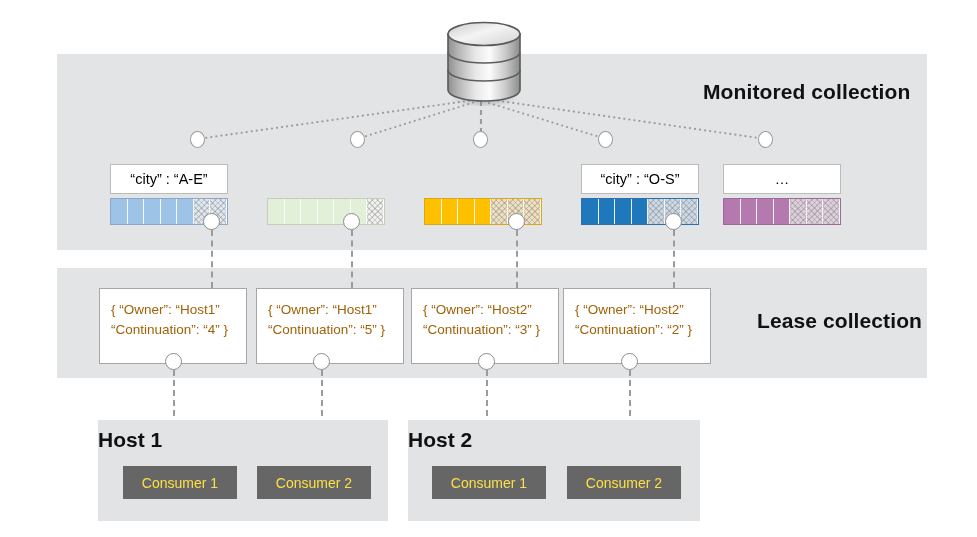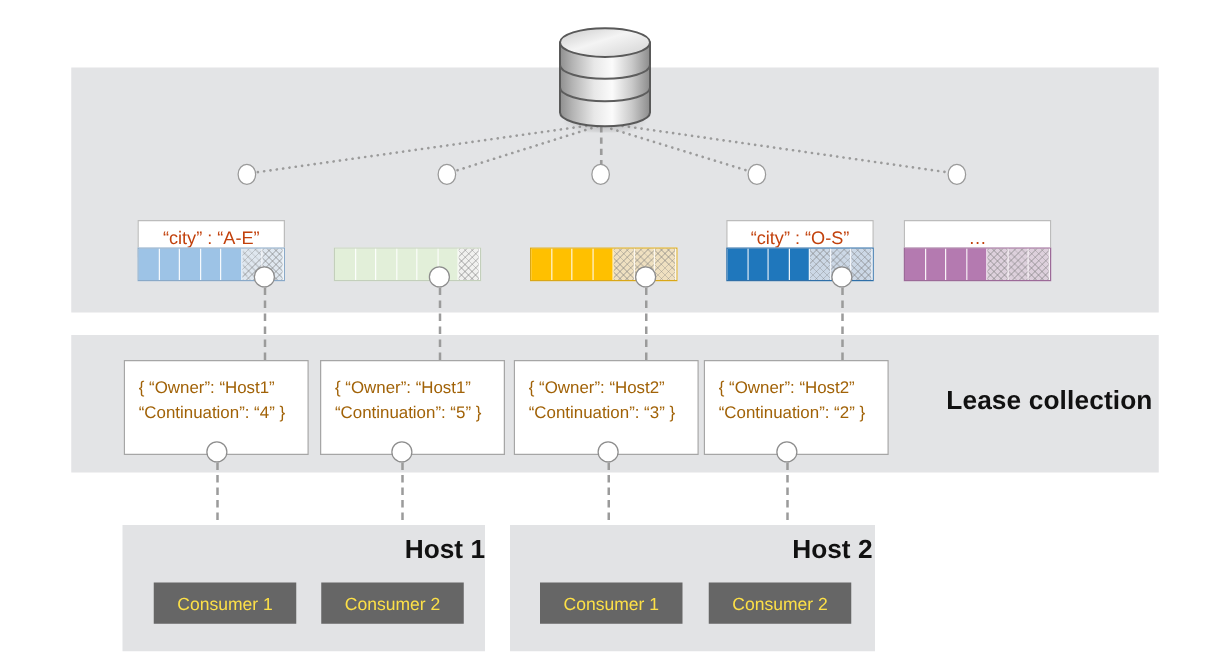--- a/index.html
+++ b/index.html
@@ -37,24 +37,24 @@
     position:absolute;width:15px;height:17px;border-radius:50%;
     background:#ffffff;border:1.6px solid #9a9a9a;box-sizing:border-box;
   }
   .knob-sm{
     position:absolute;width:17px;height:17px;border-radius:50%;
     background:#ffffff;border:1.7px solid #8d8d8d;box-sizing:border-box;
   }
 
   
   .keybox{
-    position:absolute;top:176px;width:118px;height:30px;
+    position:absolute;top:164px;width:118px;height:30px;
     background:#ffffff;border:1px solid #bcbcbc;box-sizing:border-box;
     display:flex;align-items:center;justify-content:center;
-    font-size:14.5px;color:#c2410c;white-space:nowrap;
+    font-size:14.5px;color:#000000;white-space:nowrap;
   }
 
   
   .bar{
     position:absolute;top:198px;width:118px;height:27px;
     box-sizing:border-box;display:flex;
     border:1px solid #a9a9a9;background:#ffffff;
   }
   .seg{flex:1 1 0;border-right:1px solid rgba(255,255,255,.85);box-sizing:border-box;}
   .seg:last-child{border-right:none;}
@@ -75,39 +75,40 @@
     position:absolute;top:288px;width:148px;height:76px;
     background:#ffffff;border:1px solid #a6a6a6;box-sizing:border-box;
     padding:11px 0 0 11px;font-size:13.5px;line-height:20px;color:#a16207;
     white-space:nowrap;
   }
   .leasebox div{}
 
   
   .host-title{
     position:absolute;font-size:21px;font-weight:bold;color:#111;
-    width:290px;text-align:right;
+    width:290px;text-align:left;
   }
   #host1-title{left:98px;top:428px;}
   #host2-title{left:408px;top:428px;}
   .consumer{
     position:absolute;top:466px;width:114px;height:33px;
     background:#666666;color:#fde047;font-size:14px;
     display:flex;align-items:center;justify-content:center;
     box-sizing:border-box;
   }
 </style>
 </head>
 <body>
 
 <div class="stage">
 
   <div class="band" id="band-monitored"></div>
   <div class="band" id="band-lease"></div>
 
+  <div class="band-caption" id="cap-monitored">Monitored collection</div>
   <div class="band-caption" id="cap-lease">Lease collection</div>
 
   <svg id="fan-lines" viewBox="0 0 977 260" xmlns="http://www.w3.org/2000/svg">
     <g stroke="#9b9b9b" stroke-width="2.1" stroke-linecap="round" stroke-dasharray="0.1 5" fill="none">
       <line x1="474" y1="100" x2="197" y2="139"></line>
       <line x1="478" y1="101" x2="357" y2="139"></line>
       <line x1="489" y1="103" x2="606" y2="139"></line>
       <line x1="493" y1="100" x2="766" y2="139"></line>
     </g>
     <g stroke="#9b9b9b" stroke-width="2.1" fill="none" stroke-dasharray="5 4">

